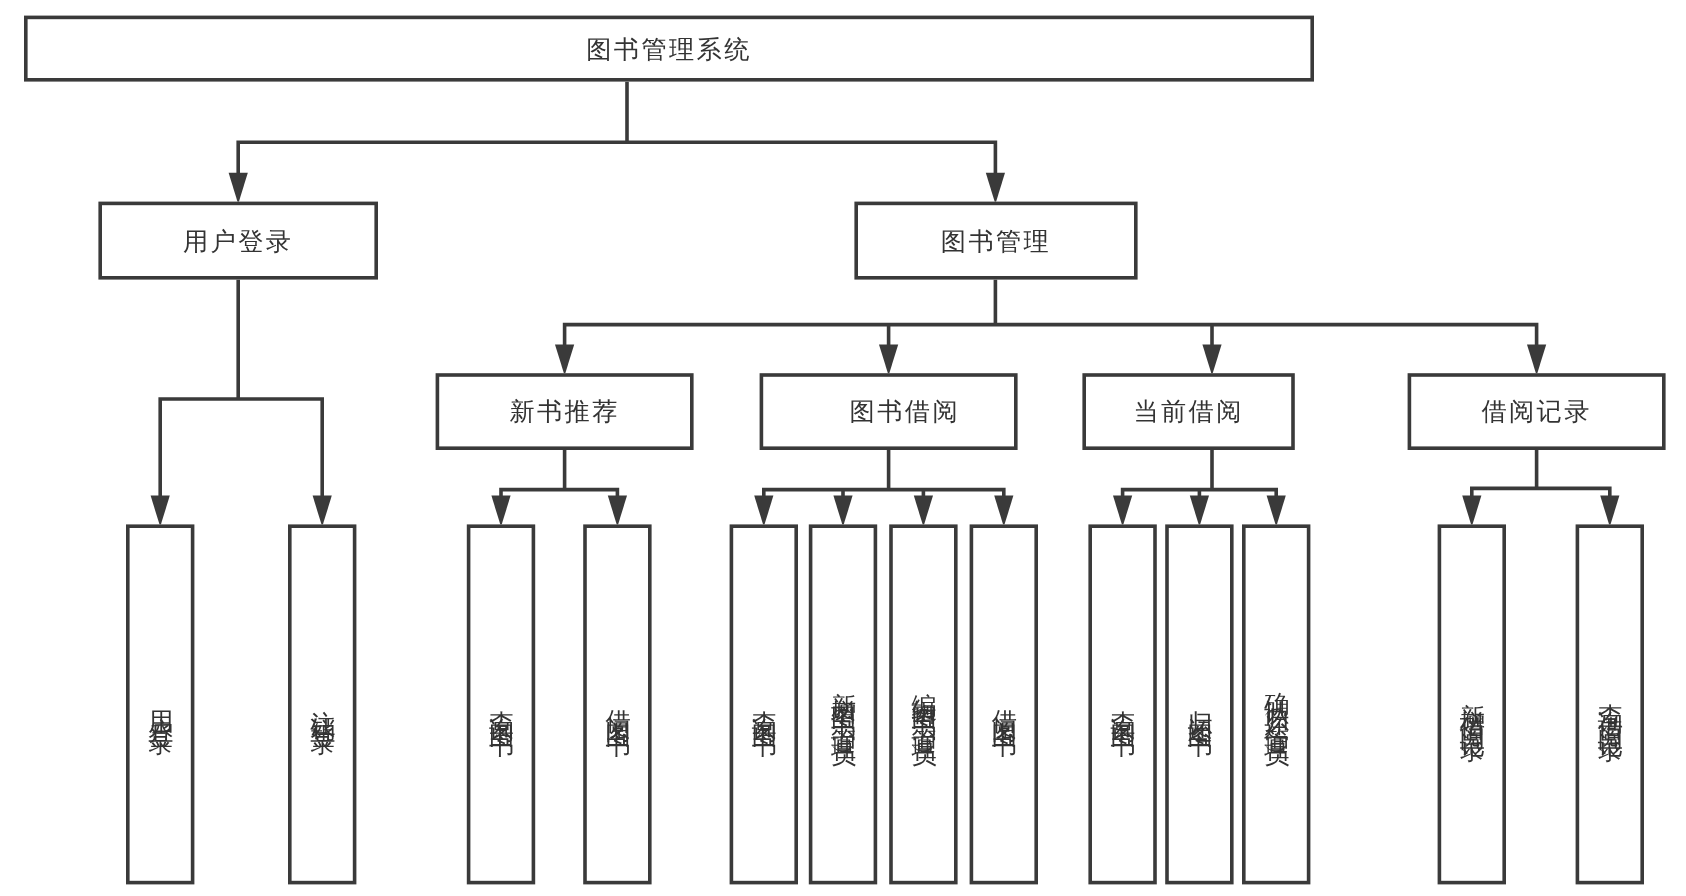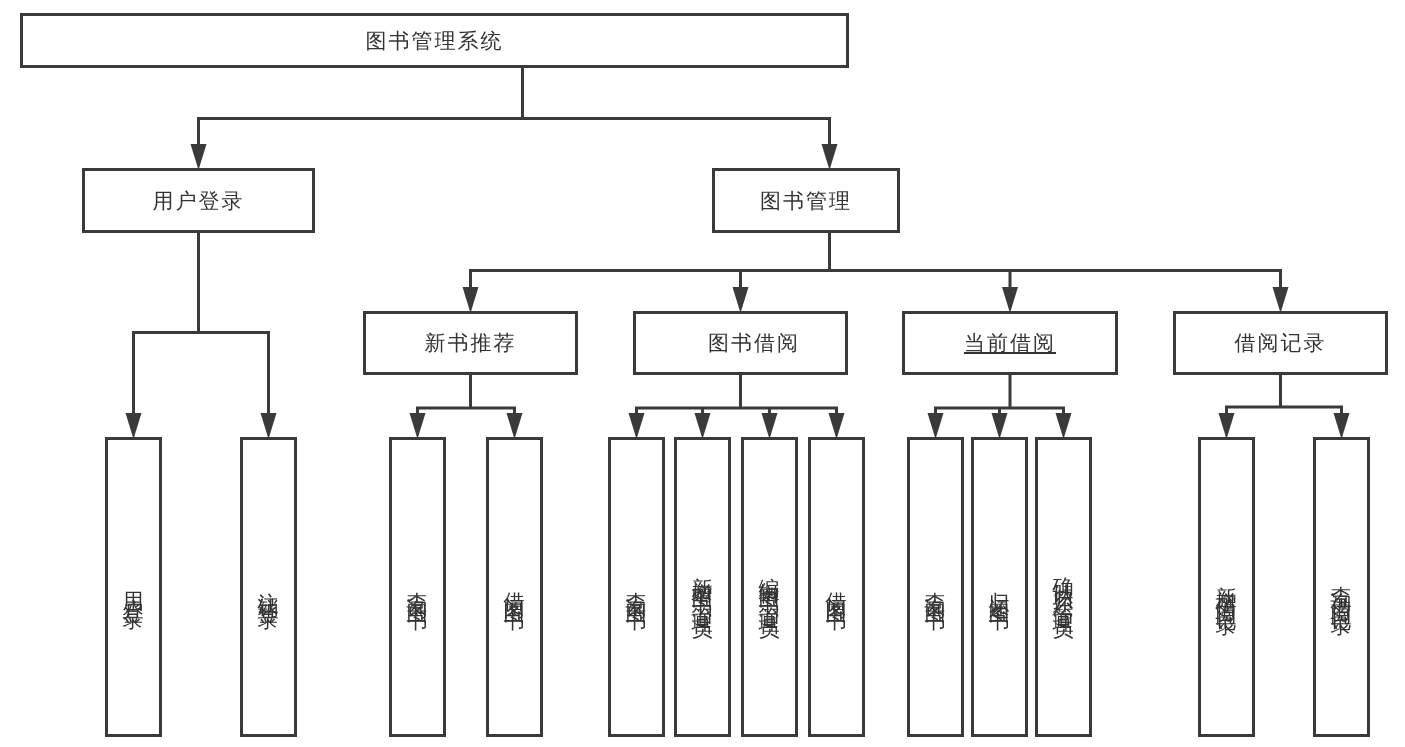--- a/index.html
+++ b/index.html
@@ -69,38 +69,38 @@
       <polygon points="991.5,413 1007.5,413 999.5,439"></polygon>
       <polygon points="1055.5,413 1071.5,413 1063.5,439"></polygon>
     </g>
     <g>
       <path d="M1280.5 375 V407 M1225 407 H1343 M1226.5 407 V416 M1341.5 407 V416"></path>
       <polygon points="1218.5,413 1234.5,413 1226.5,439"></polygon>
       <polygon points="1333.5,413 1349.5,413 1341.5,439"></polygon>
     </g>
   </svg>
 
-  <div class="box h" style="left:20px; top:13px; width:829px; height:55px;font-family:Liberation Serif, serif;">
+  <div class="box h" style="left:20px; top:13px; width:1075px; height:55px;font-family:Liberation Serif, serif;">
     <span class="label">图书管理系统</span>
   </div>
 
   <div class="box h" style="left:82px; top:168px; width:233px; height:65px;">
     <span class="label">用户登录</span>
   </div>
-  <div class="box h" style="left:712px; top:168px; width:188px; height:65px;">
+  <div class="box h" style="left:712px; top:168px; width:236px; height:65px;">
     <span class="label">图书管理</span>
   </div>
 
   <div class="box h" style="left:363px; top:311px; width:215px; height:64px;">
     <span class="label">新书推荐</span>
   </div>
   <div class="box h" style="left:633px; top:311px; width:215px; height:64px;padding-left:27px;">
     <span class="label">图书借阅</span>
   </div>
-  <div class="box h" style="left:902px; top:311px; width:216px; height:64px;text-decoration:underline;">
+  <div class="box h" style="left:902px; top:311px; width:177px; height:64px;">
     <span class="label">当前借阅</span>
   </div>
   <div class="box h" style="left:1173px; top:311px; width:215px; height:64px;">
     <span class="label">借阅记录</span>
   </div>
 
   <div class="box v" style="left:105px; top:437px; width:57px; height:300px;">
     <span class="label">用户登录</span>
   </div>
   <div class="box v" style="left:240px; top:437px; width:57px; height:300px;">

